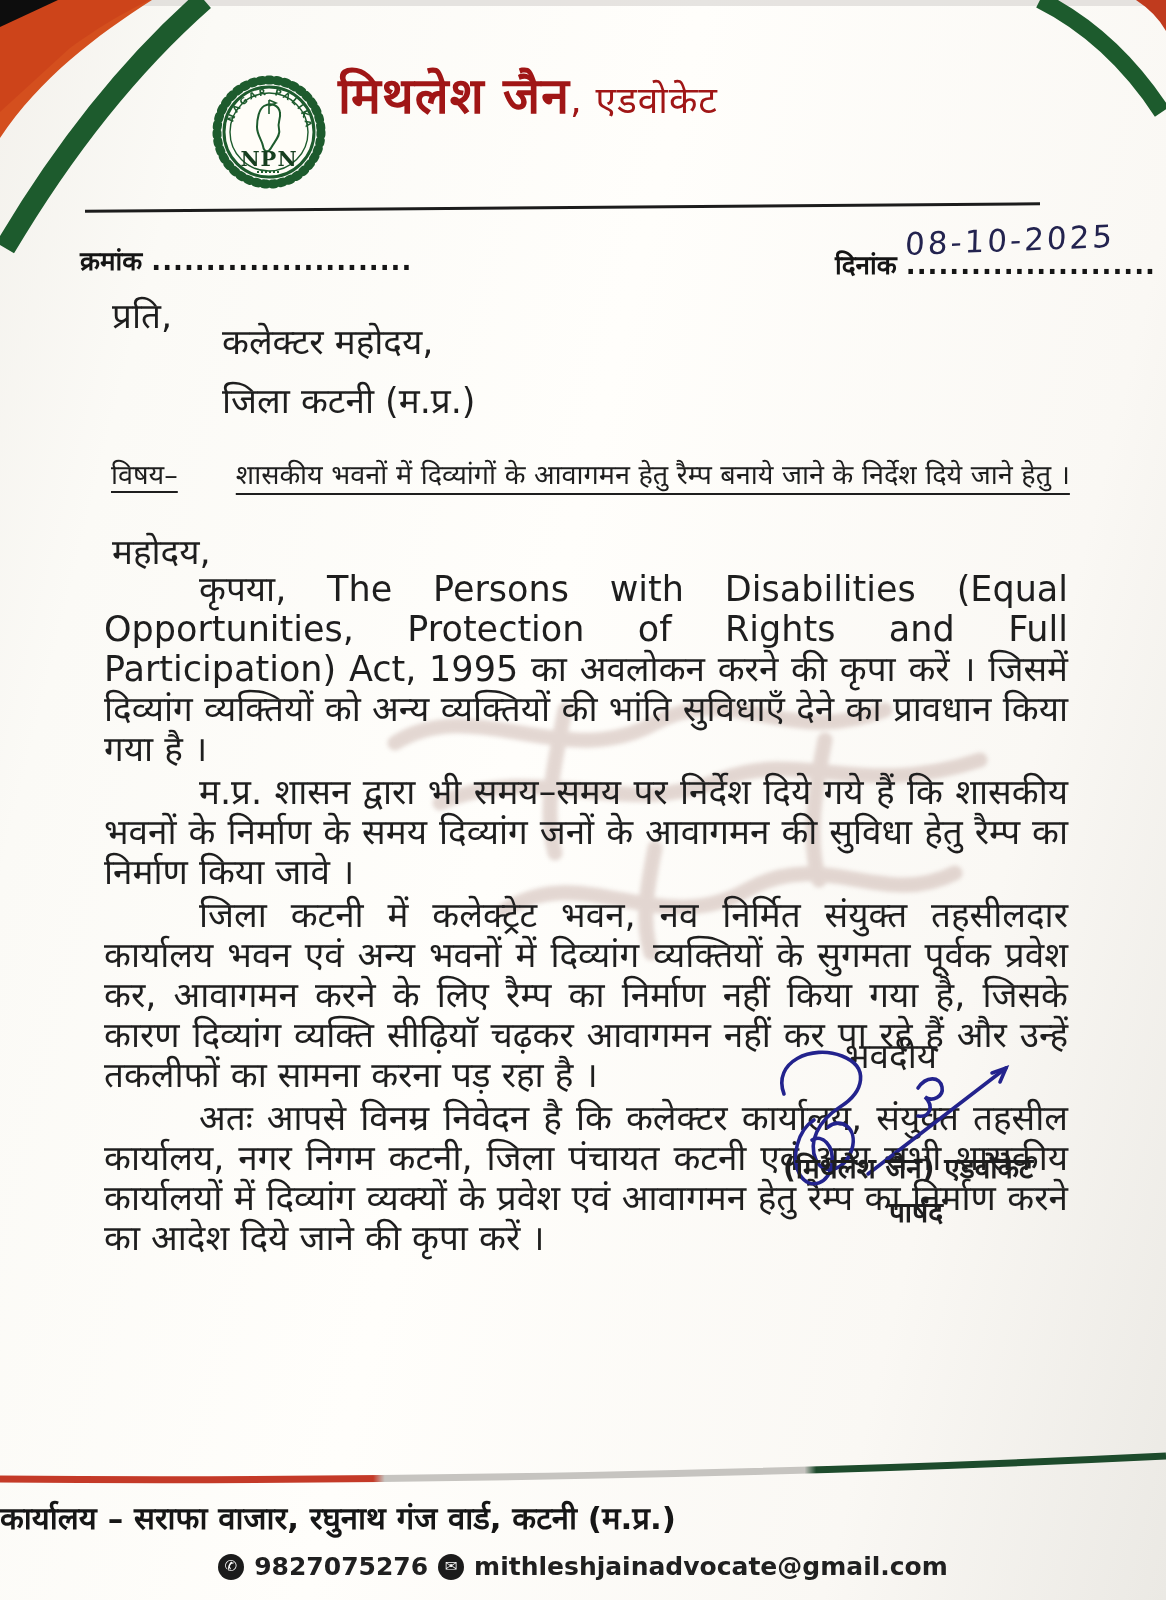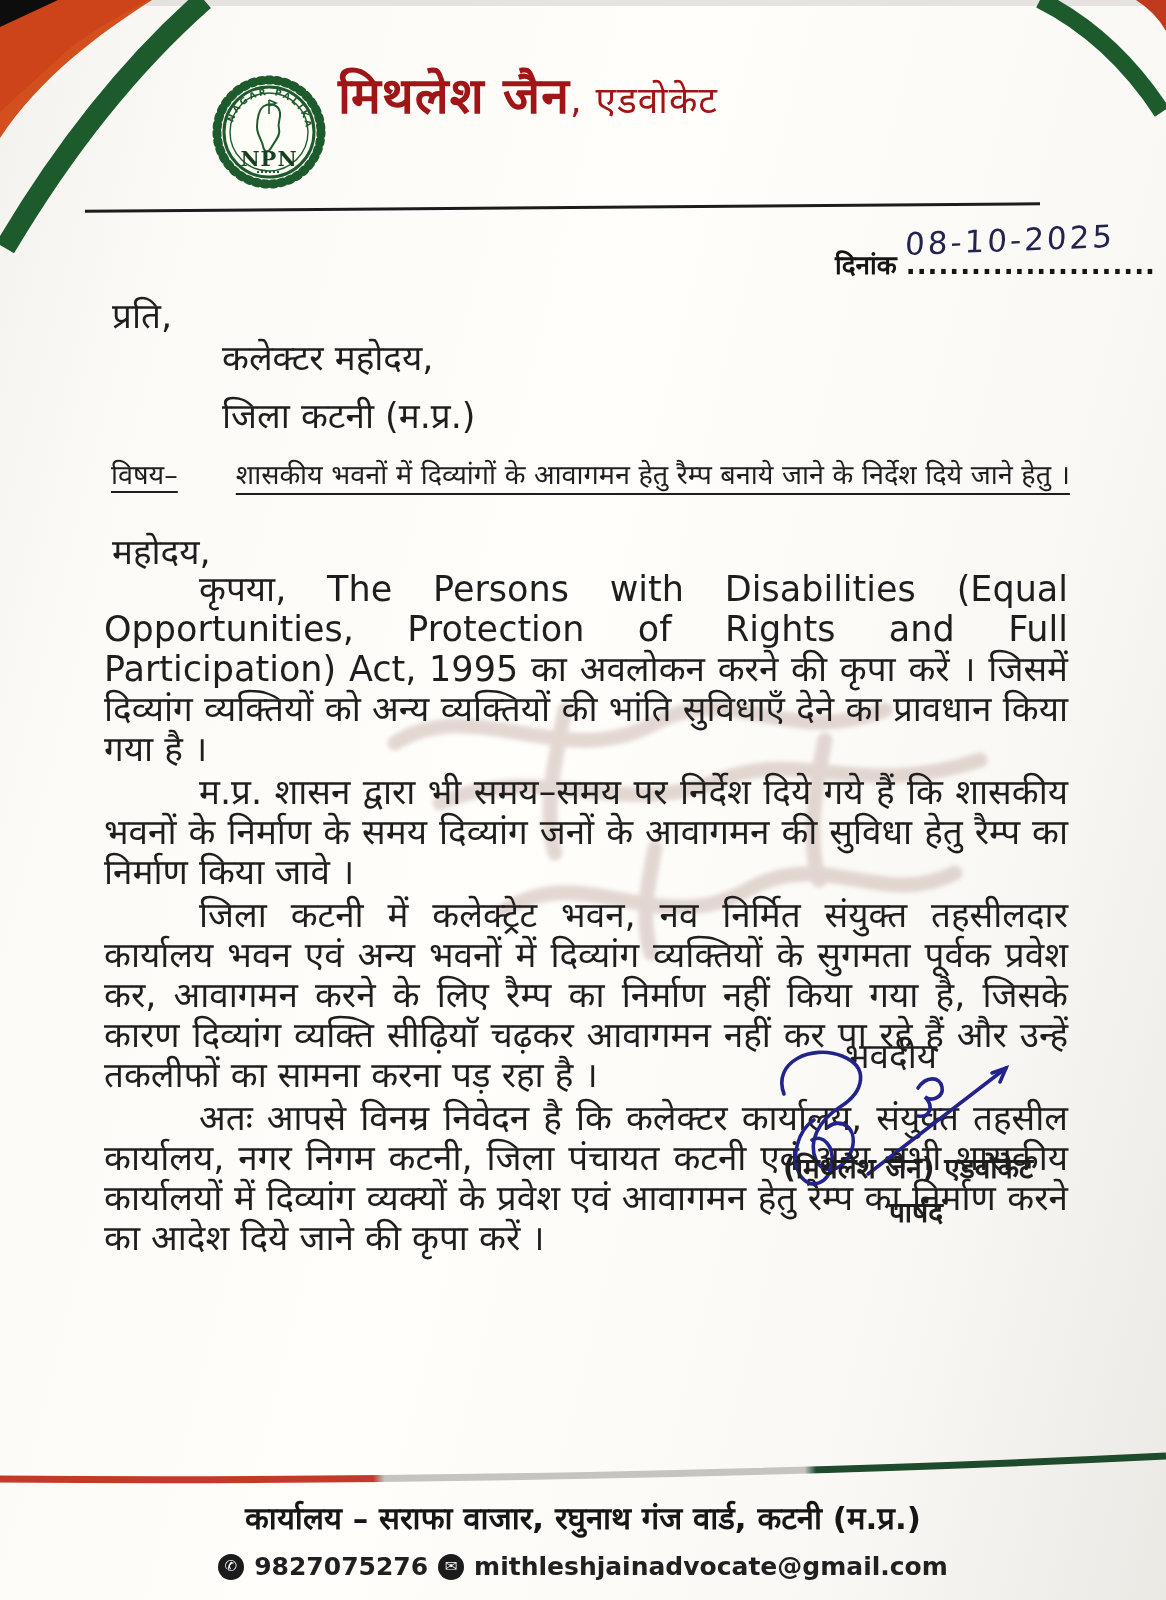--- a/index.html
+++ b/index.html
@@ -23,21 +23,21 @@
   .handwrite{
     font-size:31px;color:#23234f;font-weight:500;
     letter-spacing:3px;transform:rotate(-2.2deg) skewX(-4deg);
     white-space:nowrap;
   }
   .body-text{font-size:35px;line-height:40px;text-align:justify;}
   .body-text p{margin:3px 0;text-indent:95px;}
   .label-underline{text-decoration:underline;text-underline-offset:7px;text-decoration-thickness:2px;}
   .subject-text{text-decoration:underline;text-underline-offset:9px;text-decoration-thickness:1.5px;margin-left:30px;}
   .sig-name{font-size:28px;font-weight:700;}
-  .footer-address{font-size:31px;font-weight:700;color:#161616;text-align:center;}
+  .footer-address{font-size:31px;font-weight:700;color:#161616;}
   .footer-contact{font-size:25px;font-weight:700;color:#202020;display:flex;align-items:center;justify-content:center;gap:10px;}
   .circle-icon{display:inline-flex;width:26px;height:26px;border-radius:50%;background:#1b1b1b;color:#fff;
     align-items:center;justify-content:center;font-size:15px;line-height:1;}
   .wm{pointer-events:none;}
 </style>
 </head>
 <body>
 
 <div class="page">
 
@@ -70,29 +70,33 @@
     <text x="61" y="96" text-anchor="middle" font-size="21" font-weight="bold" fill="#173f20" font-family="'DejaVu Serif',serif" letter-spacing="1">NPN</text>
     <path d="M49,102 h24" stroke="#1d5b2d" stroke-width="2" stroke-dasharray="2 2"></path>
   </svg>
 
   <div class="abs" style="left:338px;top:60px;width:720px;">
     <div class="hdr-name"><span>मिथलेश जैन</span><small>, एडवोकेट</small></div>
   </div>
 
   <div class="rule"></div>
 
+  <div class="abs meta" style="left:80px;top:242px;">
+    <span>क्रमांक</span>
+    <span class="dots">........................</span>
+  </div>
   <div class="abs meta" style="left:835px;top:246px;">
     <span>दिनांक</span>
     <span class="dots">.......................</span>
   </div>
   <div class="abs handwrite" style="left:905px;top:222px;">08-10-2025</div>
 
   <div class="abs body-text" style="left:112px;top:296px;">प्रति,</div>
-  <div class="abs body-text" style="left:222px;top:338px;">कलेक्टर महोदय,</div>
-  <div class="abs body-text" style="left:222px;top:396px;">जिला कटनी (म.प्र.)</div>
+  <div class="abs body-text" style="left:222px;top:322px;">कलेक्टर महोदय,</div>
+  <div class="abs body-text" style="left:222px;top:381px;">जिला कटनी (म.प्र.)</div>
 
   <div class="abs" style="left:111px;top:452px;width:960px;display:flex;gap:28px;font-size:27px;font-weight:400;line-height:46px;">
     <span class="label-underline" style="flex:0 0 auto;">विषय–</span>
     <span class="subject-text" style="flex:1;text-align:justify;">शासकीय भवनों में दिव्यांगों के आवागमन हेतु रैम्प बनाये जाने के निर्देश दिये जाने हेतु  ।</span>
   </div>
 
   <div class="abs body-text" style="left:112px;top:532px;">महोदय,</div>
 
   <svg class="abs wm" style="left:355px;top:648px;" width="700" height="330" viewBox="0 0 700 330" opacity="0.5">
     <g stroke="#c9b2ab" stroke-width="15" fill="none" stroke-linecap="round" style="filter:blur(2px);">

